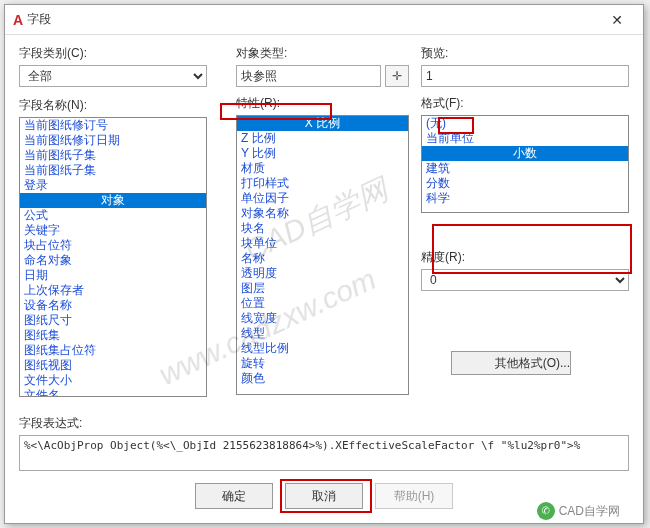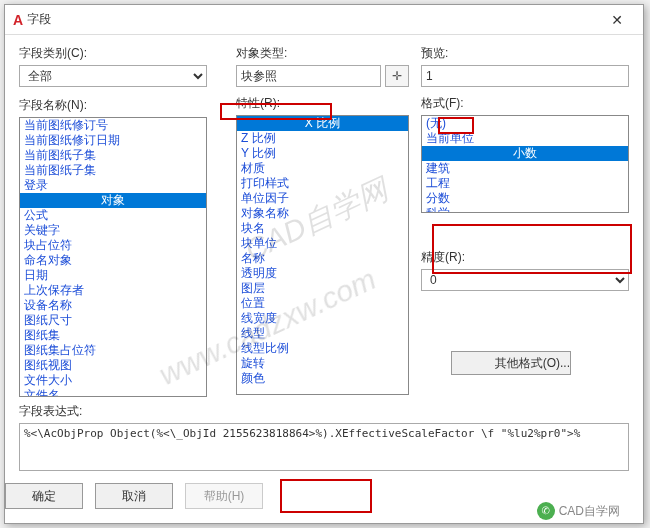--- a/index.html
+++ b/index.html
@@ -21,22 +21,22 @@
 .listbox.c1 { height: 280px; }
 .listbox.c2 { height: 280px; }
 .listbox.c3 { height: 98px; }
 .listitem { padding: 0 4px; line-height: 15px; color: #1d4ed8; cursor: default; white-space: nowrap; }
 .listitem.sel { background: #0078d7; color: #fff; text-align: center; }
 .row-ot { display: flex; gap: 4px; align-items: flex-end; margin-bottom: 8px; }
 .pickbtn { width: 24px; height: 22px; border: 1px solid #aaa; background: #f5f5f5; display: flex; align-items: center; justify-content: center; font-size: 14px; color: #555; cursor: pointer; }
 .precision-wrap { margin-top: 36px; }
 .otherfmt-btn { width: 120px; height: 24px; border: 1px solid #999; background: #f0f0f0; margin-top: 60px; margin-left: 30px; text-align: right; line-height: 22px; color: #333; cursor: pointer; }
 .expr-area { position: absolute; left: 14px; bottom: 52px; width: 610px; }
-.expr-box { width: 100%; height: 48px; border: 1px solid #aaa; background: #fff; padding: 3px 4px; color: #333; font-family: Consolas, monospace; font-size: 11px; }
-.btnrow { position: absolute; bottom: 14px; left: 0; width: 100%; display: flex; gap: 12px; align-items: center; }
+.expr-box { width: 100%; height: 36px; border: 1px solid #aaa; background: #fff; padding: 3px 4px; color: #333; font-family: Consolas, monospace; font-size: 11px; }
+.btnrow { position: absolute; bottom: 14px; left: 0; width: 100%; display: flex; justify-content: center; gap: 12px; align-items: center; }
 .dlgbtn { width: 78px; height: 26px; border: 1px solid #999; background: #f0f0f0; text-align: center; line-height: 24px; color: #333; cursor: pointer; }
 .dlgbtn.help { opacity: 0.5; }
 .redbox { border: 2px solid #c00; position: absolute; pointer-events: none; }
 .wm { position: absolute; pointer-events: none; color: rgba(0,0,0,0.12); font-size: 30px; transform: rotate(-25deg); font-style: italic; }
 </style>
 </head>
 <body>
 
 <div class="dialog">
   <div class="titlebar">
@@ -111,21 +111,20 @@
 
     <div class="col col3">
       <div class="label">预览:</div>
       <input type="text" style="margin-bottom: 8px;" value="1">
       <div class="label">格式(F):</div>
       <div class="listbox c3" id="formats-list">
           <div class="listitem">(无)</div>
           <div class="listitem">当前单位</div>
           <div class="listitem sel">小数</div>
           <div class="listitem">建筑</div>
-          <div class="listitem">工程</div>
           <div class="listitem">分数</div>
           <div class="listitem">科学</div>
         </div>
       <div class="precision-wrap">
         <div class="label">精度(R):</div>
         <select>
           <option>0</option>
         </select>
       </div>
       <div class="otherfmt-btn">其他格式(O)...</div>

